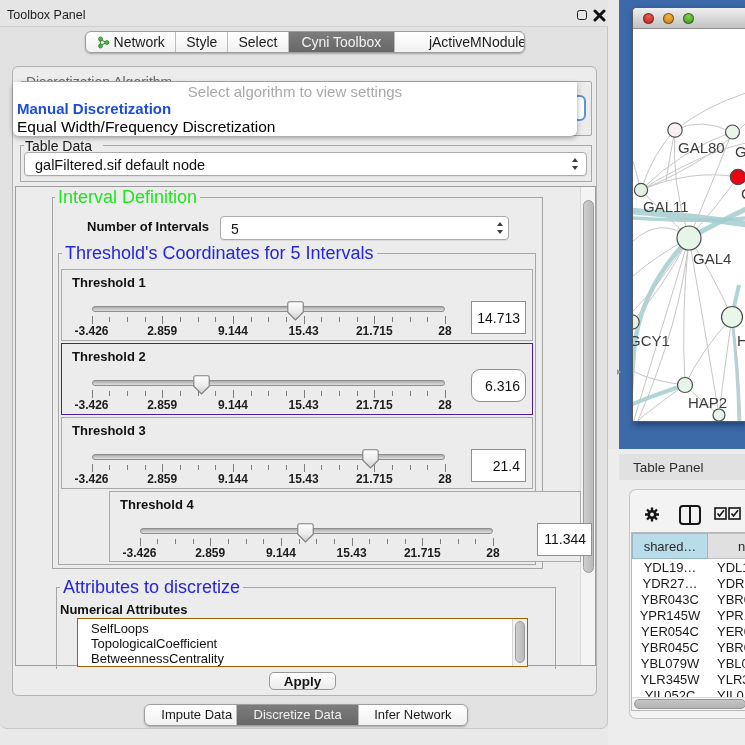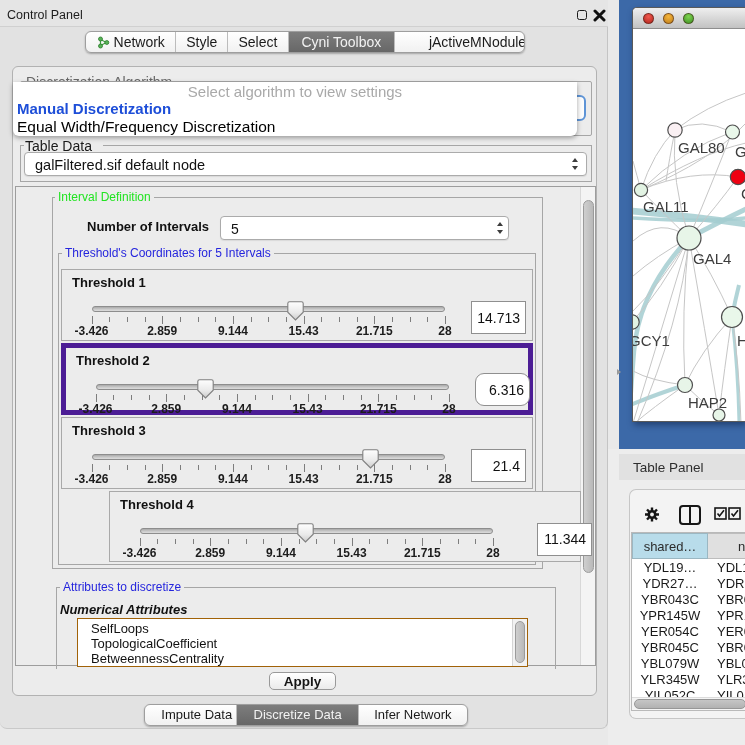--- a/index.html
+++ b/index.html
@@ -1,19 +1,19 @@
 <!DOCTYPE html>
 <html><head><meta charset="utf-8">
 <style>
 * { margin:0; padding:0; box-sizing:border-box; }
 html,body { width:745px; height:745px; overflow:hidden; }
 body { font-family:"Liberation Sans", sans-serif; background:#e9e9e9; position:relative; }
 .abs { position:absolute; }
 .etch { border:1px solid #a6a6a6; }
-.gtitle { position:absolute; font-size:12px; line-height:14px; background:#ececec; padding:0 3px;text-align:center; }
+.gtitle { position:absolute; font-size:18px; line-height:14px; background:#ececec; padding:0 3px;text-align:center; }
 .combo { position:absolute; background:#fff; border:1px solid #ababab; border-radius:4px;
   font-size:14px; color:#111; box-shadow:0 1px 1px rgba(0,0,0,0.08); }
 .combo .ctext { position:absolute; left:10px; top:4px; }
 .spin { position:absolute; width:0; height:0; border-left:3.5px solid transparent; border-right:3.5px solid transparent; }
 .spin.up { border-bottom:4.5px solid #3c3c3c; }
 .spin.dn { border-top:4.5px solid #3c3c3c; }
 .seg { position:absolute; display:flex; height:22px; border:1px solid #9e9e9e; border-radius:6px;
   background:linear-gradient(#ffffff,#f1f1f1); box-shadow:0 1px 2px rgba(0,0,0,0.28); overflow:hidden;
   font-size:13px; color:#1a1a1a; }
 .seg > div { display:flex; align-items:center; justify-content:center; border-right:1px solid #bcbcbc; }
@@ -24,21 +24,21 @@
   font-size:14px; color:#111; display:flex; align-items:center; justify-content:flex-end; padding-right:5px; }
 .track { position:absolute; left:29.5px; width:353.5px; height:6px; border:1px solid #8d8d8d; border-radius:3px;
   background:linear-gradient(#a9a9a9,#c9c9c9 55%,#dcdcdc); }
 .tick { position:absolute; width:1px; background:#7d7d7d; }
 .thl { position:absolute; font-size:13px; font-weight:bold; color:#111; }
 </style></head>
 <body>
 
 <div class="abs" style="left:0;top:0;width:608px;height:729px;background:#e2e2e2;border-radius:0 0 7px 7px;border-right:1px solid #c4c4c4;border-bottom:1px solid #c9c9c9;">
 <div class="abs" style="left:0;top:0;width:608px;height:27px;background:#e5e5e5;border-bottom:1px solid #d0d0d0;"></div>
-<div class="abs" style="left:7px;top:8px;font-size:12.5px;color:#1d1d1d;">Control Panel</div>
+<div class="abs" style="left:7px;top:8px;font-size:12.5px;color:#1d1d1d;">Toolbox Panel</div>
 <div class="abs" style="left:577px;top:10px;width:10px;height:10px;border:1.5px solid #1a1a1a;border-radius:2.5px;"></div>
 <svg class="abs" style="left:593px;top:9px" width="13" height="13" viewBox="0 0 13 13">
 <path d="M2 2 L11 11 M11 2 L2 11" stroke="#111" stroke-width="3" stroke-linecap="round"></path>
     </svg>
 <div class="abs etch" style="left:12px;top:66px;width:585px;height:629.5px;border-radius:6px;background:#ececec;border-color:#b2b2b2;"></div>
 <div class="seg" style="left:85px;top:31px;width:440px;font-size:14px;">
 <div style="width:91px;"><svg width="13" height="13" viewBox="0 0 13 13" style="margin-right:4px">
 <path d="M3.5 3.5 L3.5 9.5 M3.5 9.5 L9.5 6.5 M3.5 3.5 L9.5 6.5" stroke="#3f9c3f" stroke-width="1.2" fill="none"></path>
 <circle cx="3.5" cy="3" r="2" fill="#57b357" stroke="#2c7a2c" stroke-width="0.8"></circle>
 <circle cx="3.5" cy="10" r="2" fill="#57b357" stroke="#2c7a2c" stroke-width="0.8"></circle>
@@ -111,21 +111,21 @@
           <linearGradient id="thg0" x1="0" y1="0" x2="0" y2="1">
 <stop offset="0" stop-color="#fefefe"></stop>
             <stop offset="0.6" stop-color="#e9e9e9"></stop>
             <stop offset="1" stop-color="#cccccc"></stop>
           </linearGradient>
         </defs>
 <path d="M2.6 0.8 L14.4 0.8 Q16.2 0.8 16.2 2.6 L16.2 11.2 L8.5 19 L0.8 11.2 L0.8 2.6 Q0.8 0.8 2.6 0.8 Z" fill="url(#thg0)" stroke="#7f7f7f" stroke-width="1.1"></path>
       </svg>
       <div class="vbox" style="top:31px;left:409px;">14.713</div>
     </div>
-<div class="abs" style="left:61px;top:343.0px;width:472px;height:71.6px;border:5px solid #4c1d95;background:#ececec;">
+<div class="abs" style="left:61px;top:343.0px;width:472px;height:71.6px;border:1px solid #4c1d95;background:#ececec;">
       <div class="thl" style="left:10px;top:5px;">Threshold 2</div>
       <div class="track" style="top:36px;"></div>
       <div class="tick" style="left:29.5px;top:46px;height:8px;"></div>
       <div class="tick" style="left:47.2px;top:47px;height:5px;"></div>
       <div class="tick" style="left:64.8px;top:47px;height:5px;"></div>
       <div class="tick" style="left:82.5px;top:47px;height:5px;"></div>
       <div class="tick" style="left:100.2px;top:46px;height:8px;"></div>
       <div class="tick" style="left:117.9px;top:47px;height:5px;"></div>
       <div class="tick" style="left:135.6px;top:47px;height:5px;"></div>
       <div class="tick" style="left:153.2px;top:47px;height:5px;"></div>
@@ -239,21 +239,21 @@
             <stop offset="0.6" stop-color="#e9e9e9"></stop>
             <stop offset="1" stop-color="#cccccc"></stop>
           </linearGradient>
         </defs>
 <path d="M2.6 0.8 L14.4 0.8 Q16.2 0.8 16.2 2.6 L16.2 11.2 L8.5 19 L0.8 11.2 L0.8 2.6 Q0.8 0.8 2.6 0.8 Z" fill="url(#thg3)" stroke="#7f7f7f" stroke-width="1.1"></path>
       </svg>
       <div class="vbox" style="top:31px;left:427px;">11.344</div>
     </div>
 <div class="abs" style="left:56px;top:587px;width:500px;height:82px;border:1px solid #a6a6a6;border-bottom:none;"></div>
 <div class="gtitle" style="left:60px;top:580px;color:#2525dd;">Attributes to discretize</div>
-<div class="abs" style="left:60px;top:602px;font-size:13px;font-weight:bold;color:#111;font-style:italic;">Numerical Attributes</div>
+<div class="abs" style="left:60px;top:602px;font-size:13px;font-weight:bold;color:#111;">Numerical Attributes</div>
 <div class="abs" style="left:77px;top:618px;width:451px;height:49px;background:#fff;border:1px solid #a16207;overflow:hidden;">
 <div style="position:absolute;left:13px;top:3px;font-size:13px;color:#111;line-height:14.8px;">SelfLoops<br>TopologicalCoefficient<br>BetweennessCentrality</div>
 <div style="position:absolute;right:0;top:0;width:15px;height:49px;background:#f2f2f2;border-left:1px solid #d5d5d5;"></div>
 <div style="position:absolute;right:2px;top:2px;width:10px;height:42px;background:linear-gradient(90deg,#cfcfcf,#b9b9b9);border:1px solid #9b9b9b;border-radius:5px;"></div>
 </div>
 <div class="abs" style="left:269px;top:672px;width:67px;height:18px;background:linear-gradient(#ffffff,#ebebeb);border:1px solid #999;border-radius:5px;font-size:13.5px;font-weight:600;color:#151515;display:flex;align-items:center;justify-content:center;">Apply</div>
 <div class="seg" style="left:144px;top:703.5px;width:324px;">
 <div style="width:93px;padding-left:12px;">Impute Data</div>
 <div class="sel" style="width:122px;">Discretize Data</div>
 <div style="width:109px;">Infer Network</div>

